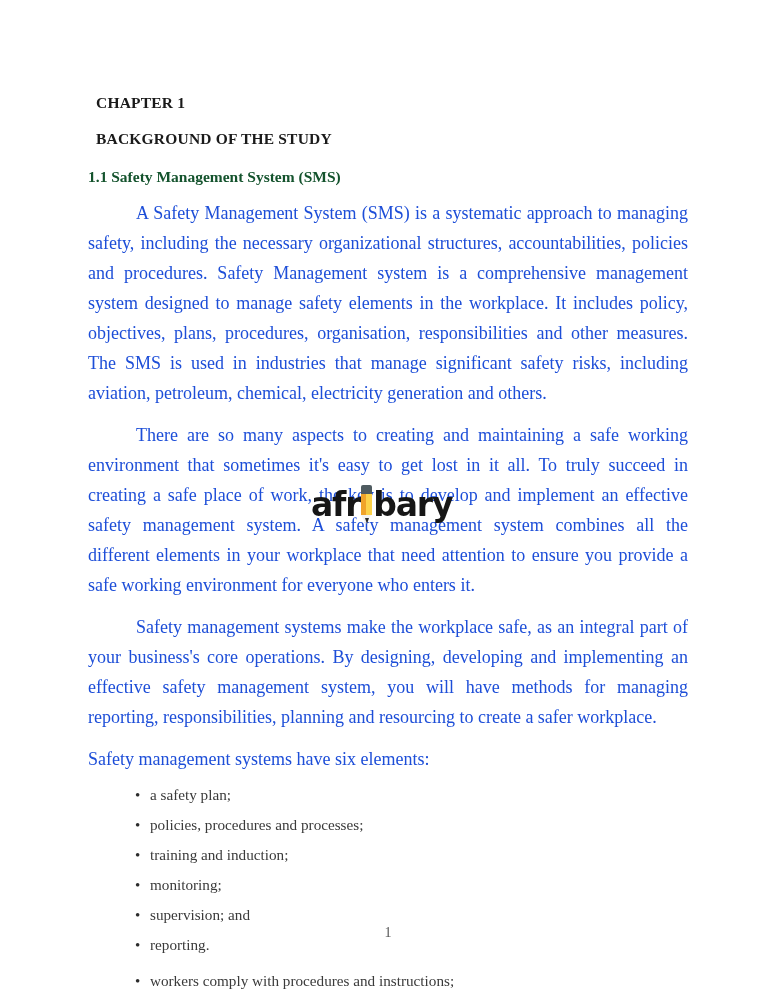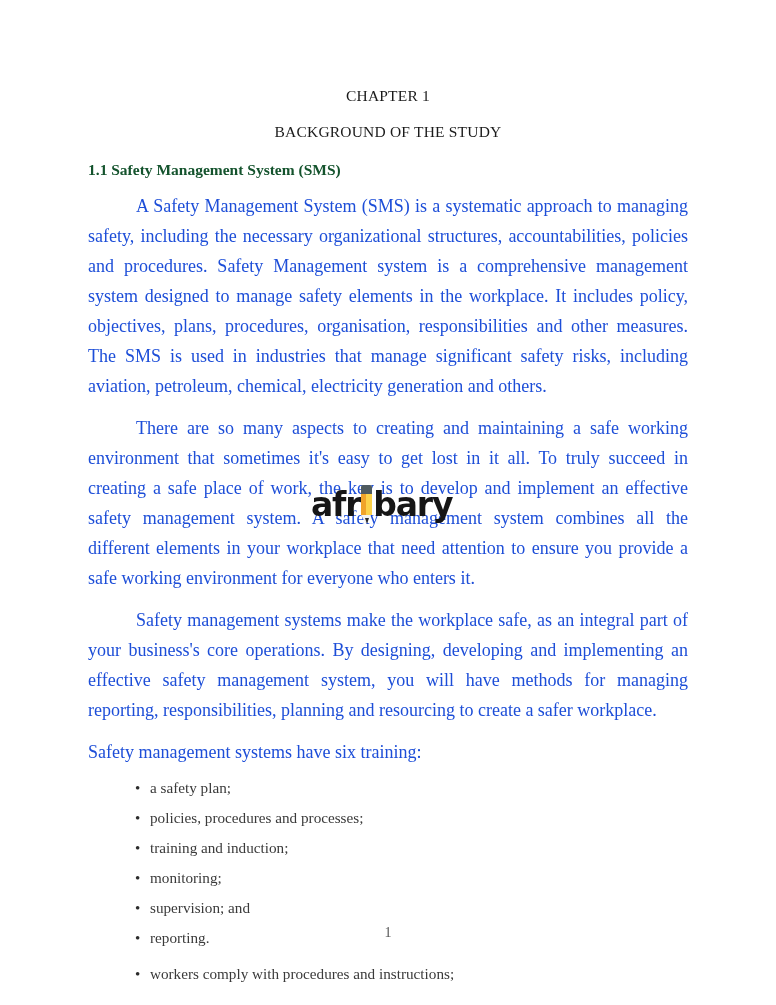--- a/index.html
+++ b/index.html
@@ -21,26 +21,26 @@
     box-sizing: border-box;
   }
   .content {
     position: absolute;
     left: 88px;
     top: 86px;
     width: 600px;
   }
   .chapter-title,
   .study-title {
-    text-align: center;
-    font-weight: normal;
+    text-align: left;
+    font-weight: bold;
     font-size: 15.5px;
     letter-spacing: 0.2px;
     color: #1a1a1a;
-    margin: 1px;
+    margin: 8px;
   }
   .chapter-title { margin-bottom: 18px; }
   .study-title  { margin-bottom: 20px; }
 
   .section-heading {
     font-weight: bold;
     font-size: 15.5px;
     color: #14532d;
     margin: 0 0 12px 0;
     text-align: left;
@@ -178,21 +178,21 @@
     <h2 class="study-title">BACKGROUND OF THE STUDY</h2>
 
     <h3 class="section-heading">1.1 Safety Management System (SMS)</h3>
 
     <p class="body-par indented">A Safety Management System (SMS) is a systematic approach to managing safety, including the necessary organizational structures, accountabilities, policies and procedures. Safety Management system is a comprehensive management system designed to manage safety elements in the workplace. It includes policy, objectives, plans, procedures, organisation, responsibilities and other measures. The SMS is used in industries that manage significant safety risks, including aviation, petroleum, chemical, electricity generation and others.</p>
 
     <p class="body-par indented">There are so many aspects to creating and maintaining a safe working environment that sometimes it's easy to get lost in it all. To truly succeed in creating a safe place of work, the key is to develop and implement an effective safety management system. A safety management system combines all the different elements in your workplace that need attention to ensure you provide a safe working environment for everyone who enters it.</p>
 
     <p class="body-par indented">Safety management systems make the workplace safe, as an integral part of your business's core operations. By designing, developing and implementing an effective safety management system, you will have methods for managing reporting, responsibilities, planning and resourcing to create a safer workplace.</p>
 
-    <p class="body-par tight">Safety management systems have six training:</p>
+    <p class="body-par tight">Safety management systems have six elements:</p>
 
     <ul class="bullets">
       <li>
         <span class="bullet-dot">•</span>
         <span>a safety plan;</span>
       </li>
       <li>
         <span class="bullet-dot">•</span>
         <span>policies, procedures and processes;</span>
       </li>

